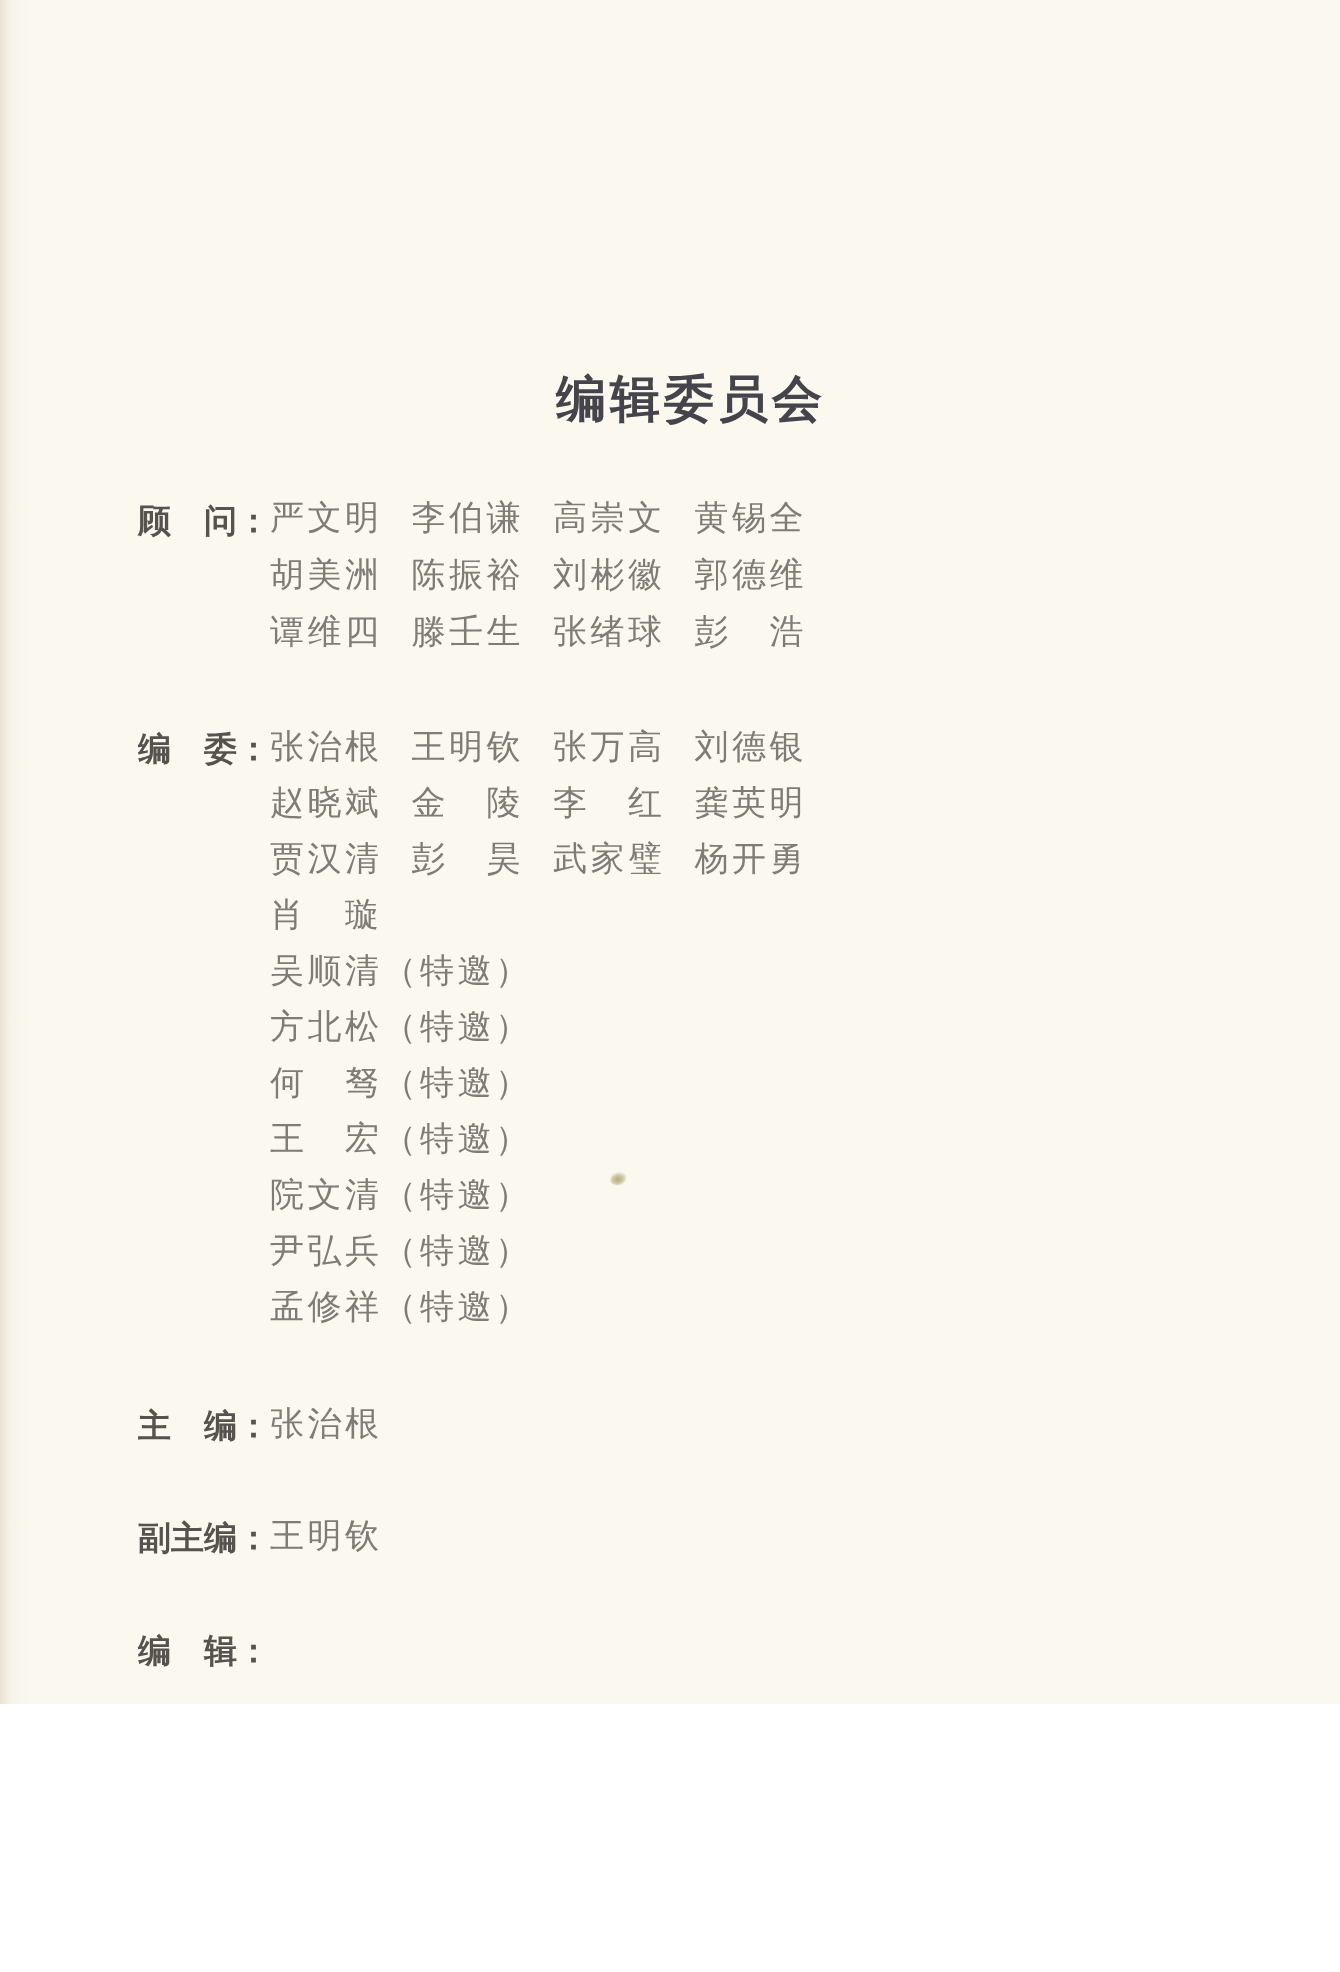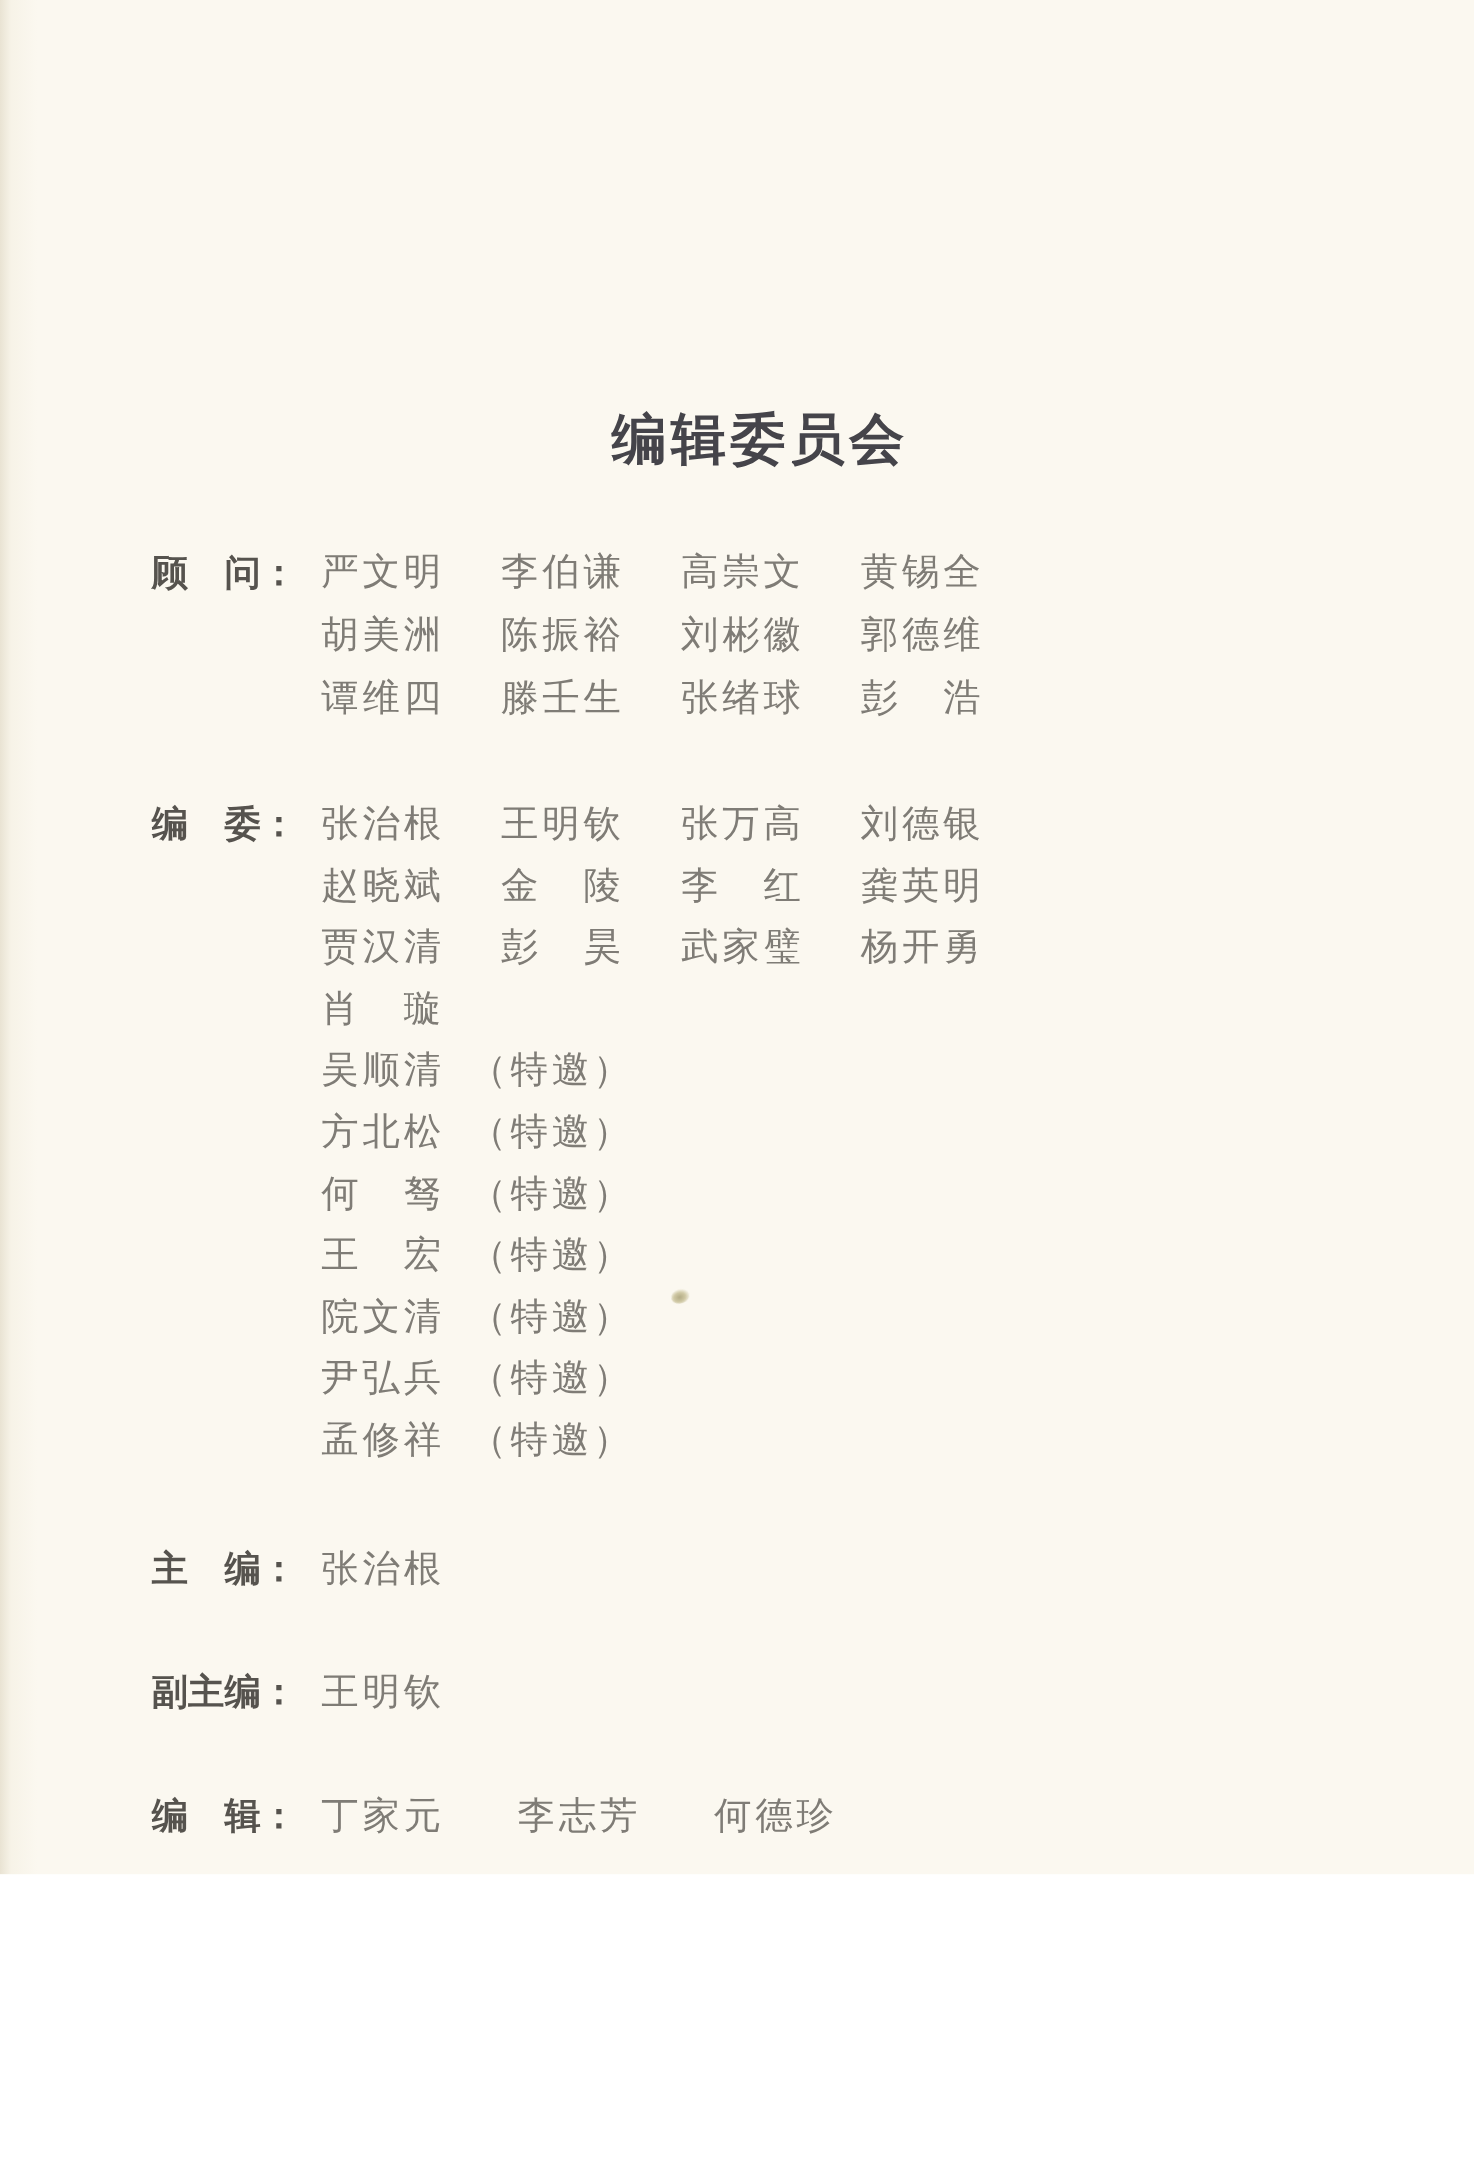--- a/index.html
+++ b/index.html
@@ -43,25 +43,24 @@
     text-align:right;
   }
   .row{grid-column:2;white-space:nowrap;}
   .adv .row,.adv .label{height:57px;line-height:57px;}
   .com .row,.com .label{height:56px;line-height:56px;}
   .single .row,.single .label{height:56px;line-height:56px;}
   .names{display:flex;gap:29px;}
   .names.wide{gap:44px;}
   .names.joined{gap:0;}
   .name{
-    font-family:Liberation Sans, sans-serif;
+    font-family:Liberation Mono, monospace;
     font-weight:400;font-size:34px;letter-spacing:3.5px;
     color:var(--name-ink);
     white-space:pre;
-    margin-left:22px;
   }
   .speck{
     position:absolute;left:610px;top:1172px;width:17px;height:13px;
     background:radial-gradient(ellipse at 45% 55%,#b3ab85 0%,var(--speck) 40%,rgba(251,248,240,0) 75%);
     border-radius:50%;
     transform:rotate(-18deg);
     filter:blur(.6px);
     pointer-events:none;
   }
 </style>
@@ -189,23 +188,16 @@
     <span class="label">副主编：</span>
     <div class="row">
       <span class="names">
           <span class="name">王明钦</span>
         </span>
     </div>
   </section>
 
   <section class="block single" style="top:1623px">
     <span class="label">编　辑：</span>
-    <div class="row">
-      <span class="names wide">
-          <span class="name">丁家元</span>
-          <span class="name">李志芳</span>
-          <span class="name">何德珍</span>
-        </span>
-    </div>
   </section>
 
   <div class="speck"></div>
 </div>
 
 </body></html>

